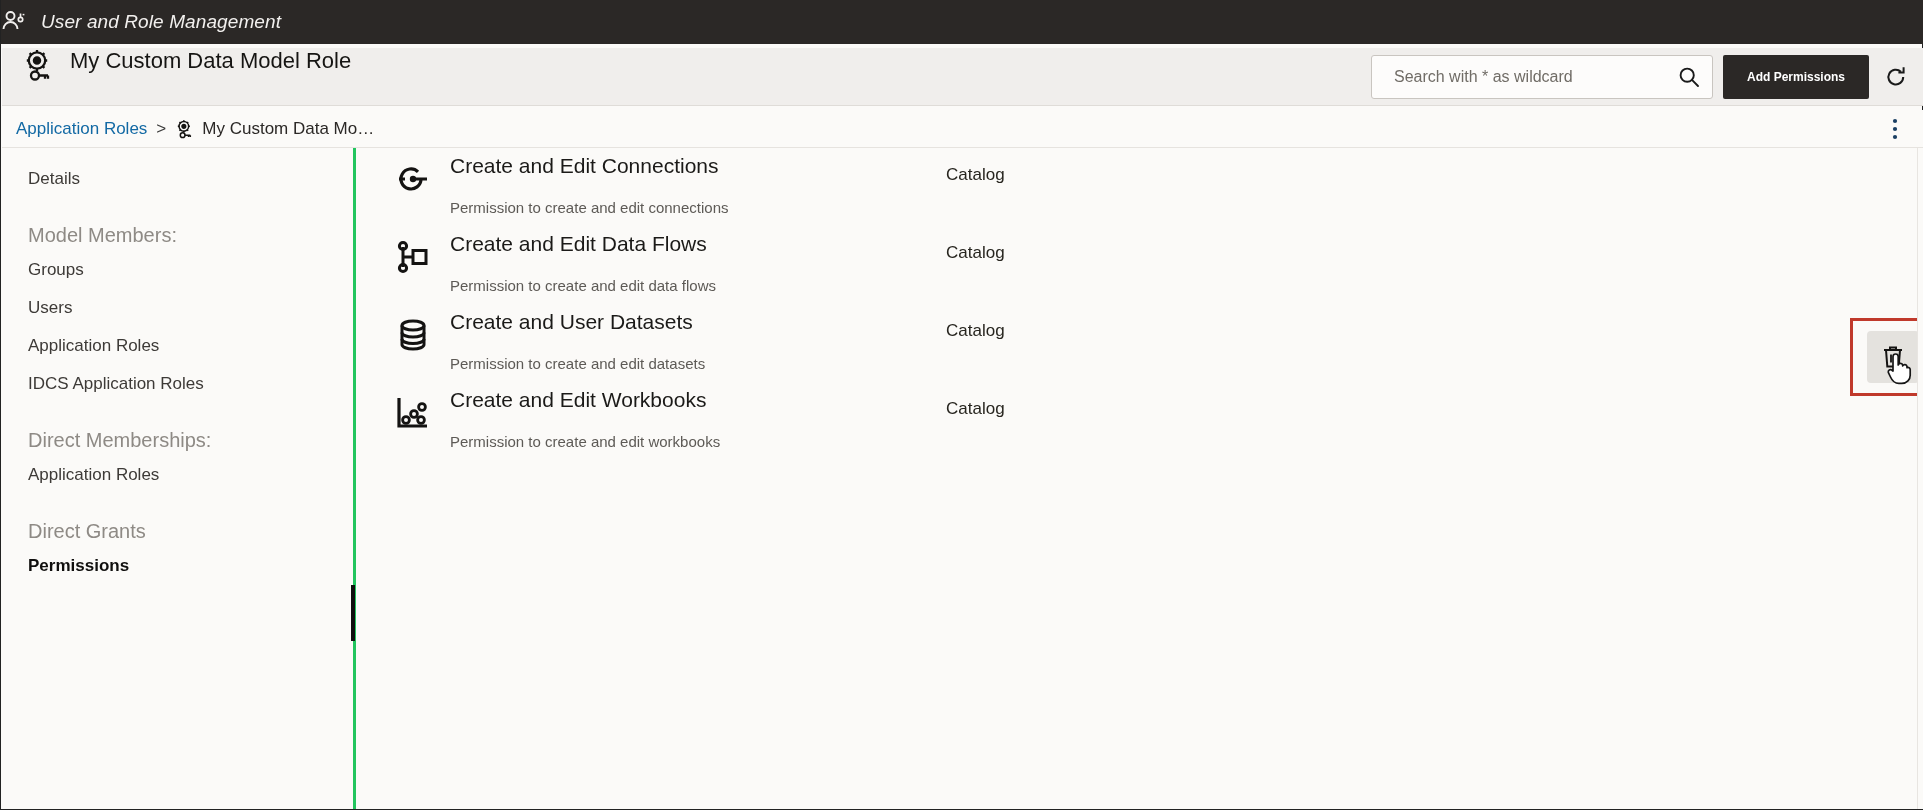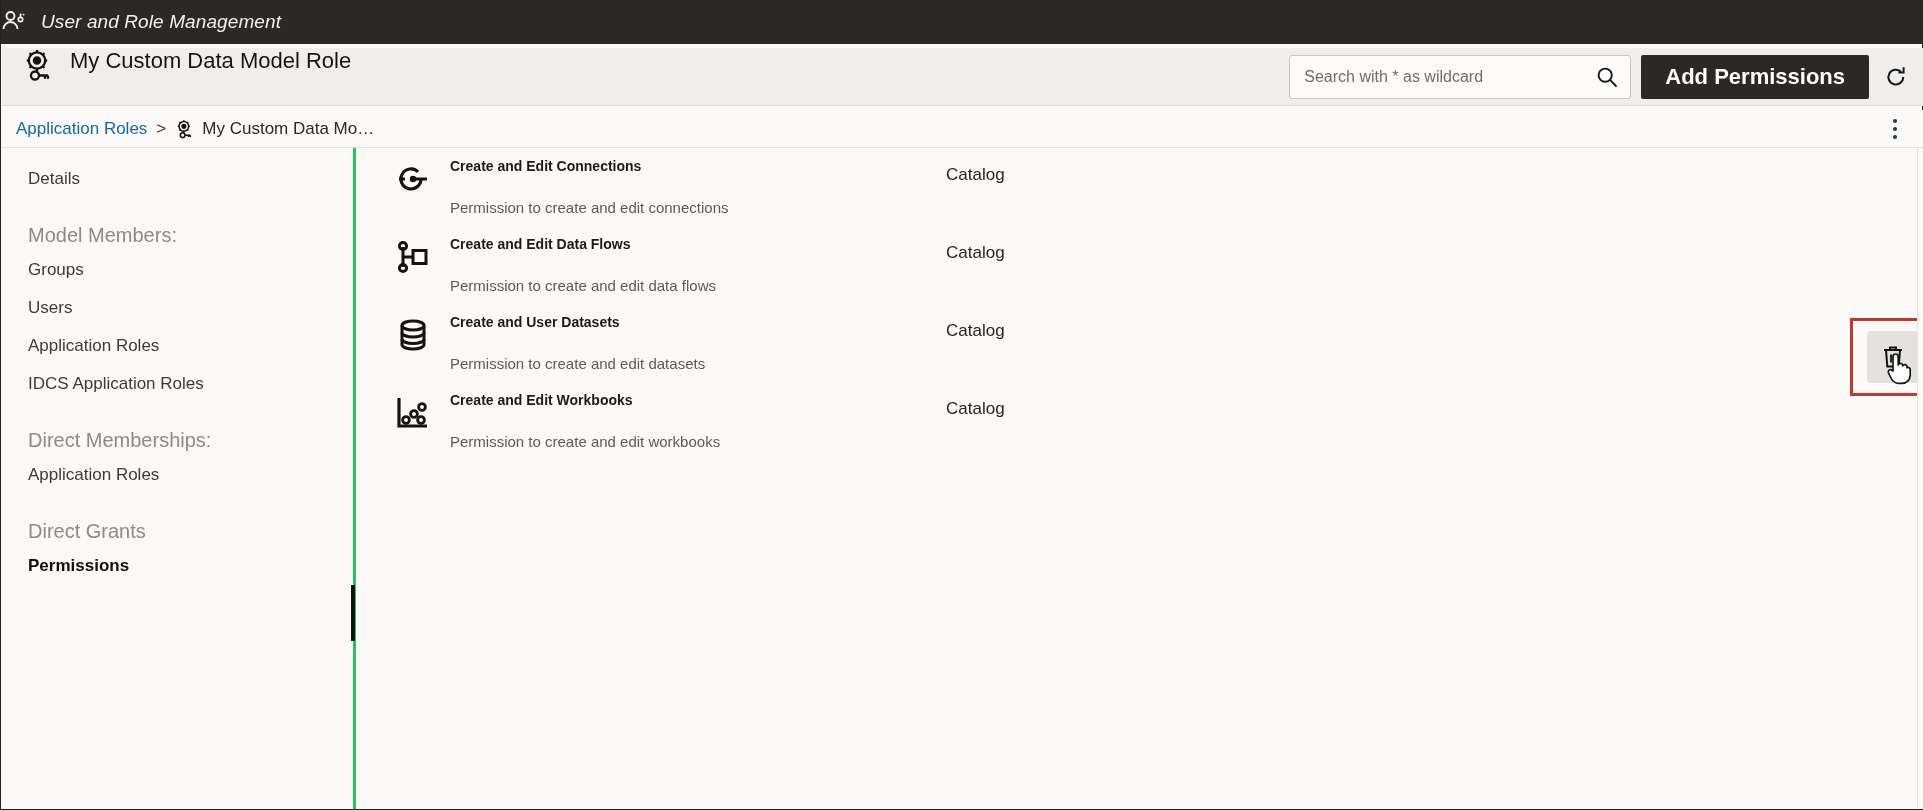--- a/index.html
+++ b/index.html
@@ -56,36 +56,36 @@
     background: #fdfcfb;
     border: 1px solid #c9c5c0;
     border-radius: 3px;
     display: flex; align-items: center;
   }
   .searchbox input {
     border: none; outline: none; background: transparent;
     font-family: "Liberation Sans", sans-serif;
     font-size: 16px; color: #1d4ed8;
     padding: 0 40px 0 14px;
-    width: 100%; height: 100%;
+    width: 100%; height: 100%; margin-left: 8px;
   }
   .searchbox input::placeholder { color: #706c66; }
   .search-icon {
     position: absolute; right: 12px; top: 50%;
     transform: translateY(-50%);
     width: 22px; height: 22px;
   }
   .add-btn {
     margin-left: 10px;
     height: 44px;
     background: #2b2826;
     color: #ffffff;
     border: none;
     font-family: "Liberation Sans", sans-serif;
-    font-size: 22px; font-weight: bold;
+    font-size: 12px; font-weight: bold;
     padding: 0 24px;
     border-radius: 2px;
     cursor: pointer;
     white-space: nowrap;
   }
   .refresh-btn {
     width: 54px; height: 44px;
     background: transparent; border: none;
     display: flex; align-items: center; justify-content: center;
     cursor: pointer;
@@ -152,21 +152,21 @@
     position: relative;
     display: flex; align-items: flex-start;
     height: 78px;
     padding-left: 38px;
   }
   .perm-icon {
     width: 38px; height: 38px; flex: 0 0 38px;
     margin-top: 12px;
   }
   .perm-text { margin-left: 18px; margin-top: 6px; }
-  .perm-name { font-size: 14px; color: #1b1a18; line-height: 24px; font-weight: bold; }
+  .perm-name { font-size: 21px; color: #1b1a18; line-height: 24px; }
   .perm-desc { font-size: 15px; color: #5d5a56; line-height: 22px; margin-top: 19px; }
   .perm-scope {
     position: absolute; left: 590px; top: 17px;
     font-size: 17px; color: #27251f;
   }
 
   
   .del-wrap {
     position: absolute;
     left: 1494px; top: 92px;

